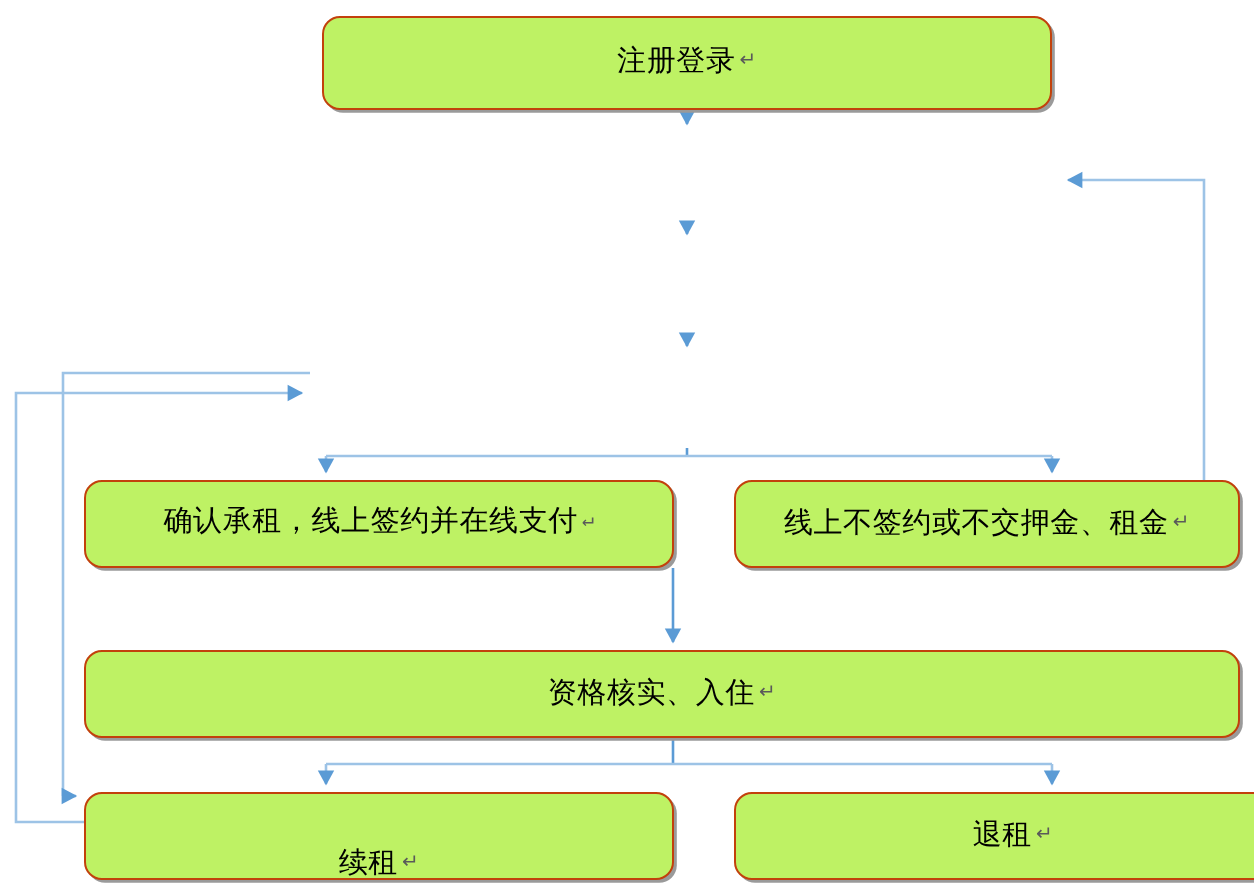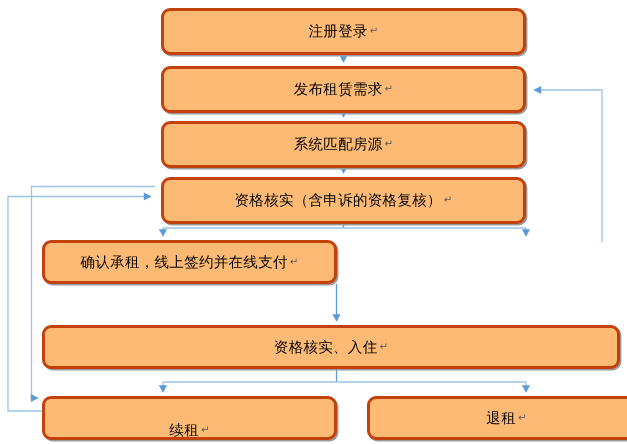--- a/index.html
+++ b/index.html
@@ -19,23 +19,23 @@
     position: absolute;
     left: 0;
     top: 0;
     width: 627px;
     height: 444px;
     pointer-events: none;
   }
   .node {
     position: absolute;
     box-sizing: border-box;
-    border: 3px solid #c2410c;
+    border: 1px solid #c2410c;
     border-radius: 9px;
-    background: #fdba74;
+    background: #bef264;
     box-shadow: 1.6px 1.6px 0 -0.2px #9a9a9a;
     display: flex;
     align-items: center;
     justify-content: center;
     z-index: 2;
   }
   .node-label {
     font-size: 14.5px;
     color: #000000;
     line-height: 1;
@@ -99,44 +99,34 @@
 
     <path d="M42,411 L8,411 L8,196.5 L151,196.5" stroke="#9dc3e6" stroke-width="1.3" fill="none" marker-end="url(#arrow-right)"></path>
   </svg>
 
   <div class="node" style="left:161px; top:8px; width:365px; height:47px;">
     <span class="node-label">
       <span>注册登录</span><span class="pilcrow">↵</span>
     </span>
   </div>
 
-  <div class="node" style="left:161px; top:66px; width:365px; height:47px;">
-    <span class="node-label">
-      <span>发布租赁需求</span><span class="pilcrow">↵</span>
-    </span>
-  </div>
 
-  <div class="node" style="left:161px; top:121px; width:365px; height:47px;">
-    <span class="node-label">
-      <span>系统匹配房源</span><span class="pilcrow">↵</span>
-    </span>
-  </div>
 
-  <div class="node" style="left:161px; top:177px; width:365px; height:47px;">
-    <span class="node-label">
-      <span>资格核实（含申诉的资格复核）</span><span class="pilcrow">↵</span>
-    </span>
-  </div>
 
-  <div class="node" style="left:42px; top:240px; width:295px; height:44px;">
+  <div class="node" style="left:42px; top:240px; width:295px; height:44px;font-family:Liberation Mono, monospace;">
     <span class="node-label">
       <span>确认承租，线上签约并在线支付</span><span class="pilcrow">↵</span>
     </span>
   </div>
 
+  <div class="node" style="left:367px; top:240px; width:253px; height:44px;">
+    <span class="node-label">
+      <span>线上不签约或不交押金、租金</span><span class="pilcrow">↵</span>
+    </span>
+  </div>
 
   <div class="node" style="left:42px; top:325px; width:578px; height:44px;">
     <span class="node-label">
       <span>资格核实、入住</span><span class="pilcrow">↵</span>
     </span>
   </div>
 
   <div class="node" style="left:42px; top:396px; width:295px; height:44px;align-items:flex-end;">
     <span class="node-label">
       <span>续租</span><span class="pilcrow">↵</span>

